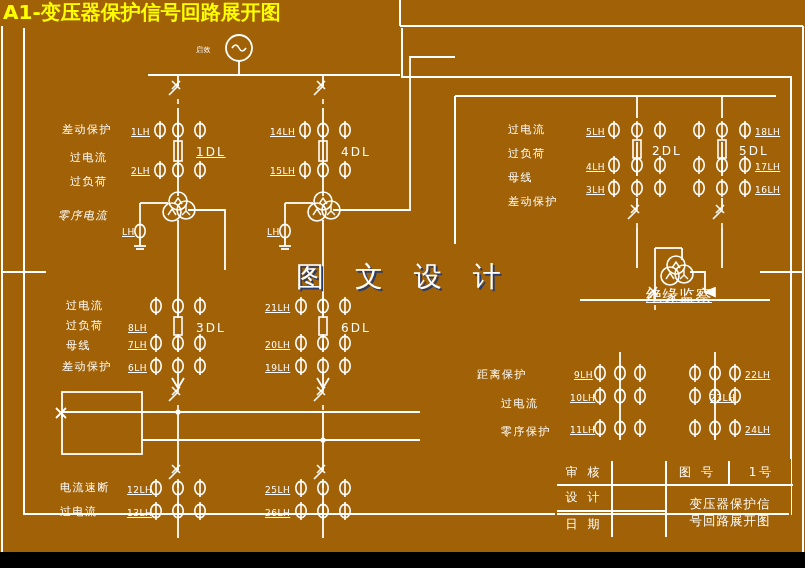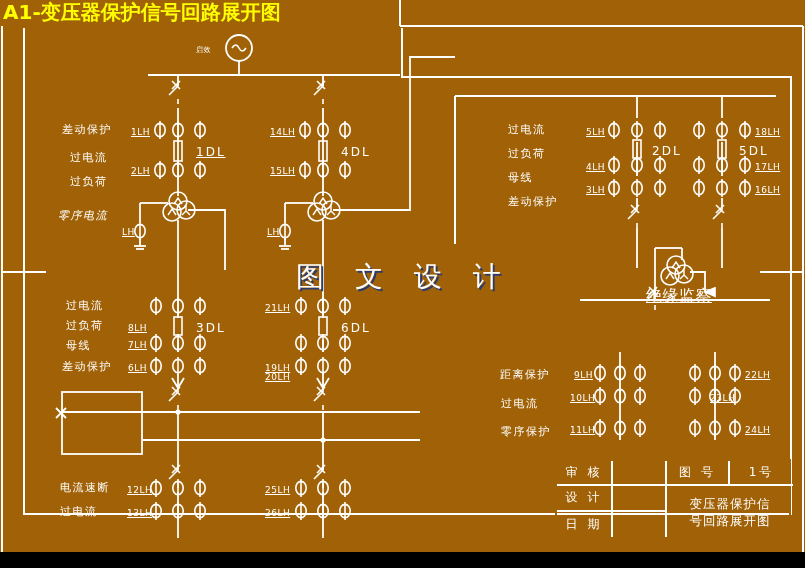--- a/index.html
+++ b/index.html
@@ -419,27 +419,27 @@
   <div class="lbl cn" style="left:66px; top:300px;">过电流</div>
   <div class="lbl cn" style="left:66px; top:320px;">过负荷</div>
   <div class="lbl cn" style="left:66px; top:340px;">母线</div>
   <div class="lbl cn" style="left:62px; top:361px;">差动保护</div>
   <div class="lbl tag" style="left:128px; top:302px;margin-top:20px;">8LH</div>
   <div class="lbl tag" style="left:128px; top:339px;">7LH</div>
   <div class="lbl tag" style="left:128px; top:362px;">6LH</div>
   <div class="lbl dl" style="left:196px; top:322px;">3DL</div>
 
   <div class="lbl tag" style="left:265px; top:302px;">21LH</div>
-  <div class="lbl tag" style="left:265px; top:339px;margin-top:32px;">20LH</div>
+  <div class="lbl tag" style="left:265px; top:339px;">20LH</div>
   <div class="lbl tag" style="left:265px; top:362px;">19LH</div>
   <div class="lbl dl" style="left:341px; top:322px;">6DL</div>
 
   <div class="lbl tag" style="left:646px; top:290px; font-size:16px;">绝缘监察</div>
 
-  <div class="lbl cn" style="left:500px; top:369px;">距离保护</div>
+  <div class="lbl cn" style="left:477px; top:369px;">距离保护</div>
   <div class="lbl cn" style="left:501px; top:398px;">过电流</div>
   <div class="lbl cn" style="left:501px; top:426px;">零序保护</div>
   <div class="lbl tag" style="left:574px; top:369px;">9LH</div>
   <div class="lbl tag" style="left:570px; top:392px;">10LH</div>
   <div class="lbl tag" style="left:570px; top:424px;">11LH</div>
   <div class="lbl tag" style="left:745px; top:369px;">22LH</div>
   <div class="lbl tag" style="left:710px; top:392px;">23LH</div>
   <div class="lbl tag" style="left:745px; top:424px;">24LH</div>
 
   <div class="lbl cn" style="left:60px; top:482px;">电流速断</div>

